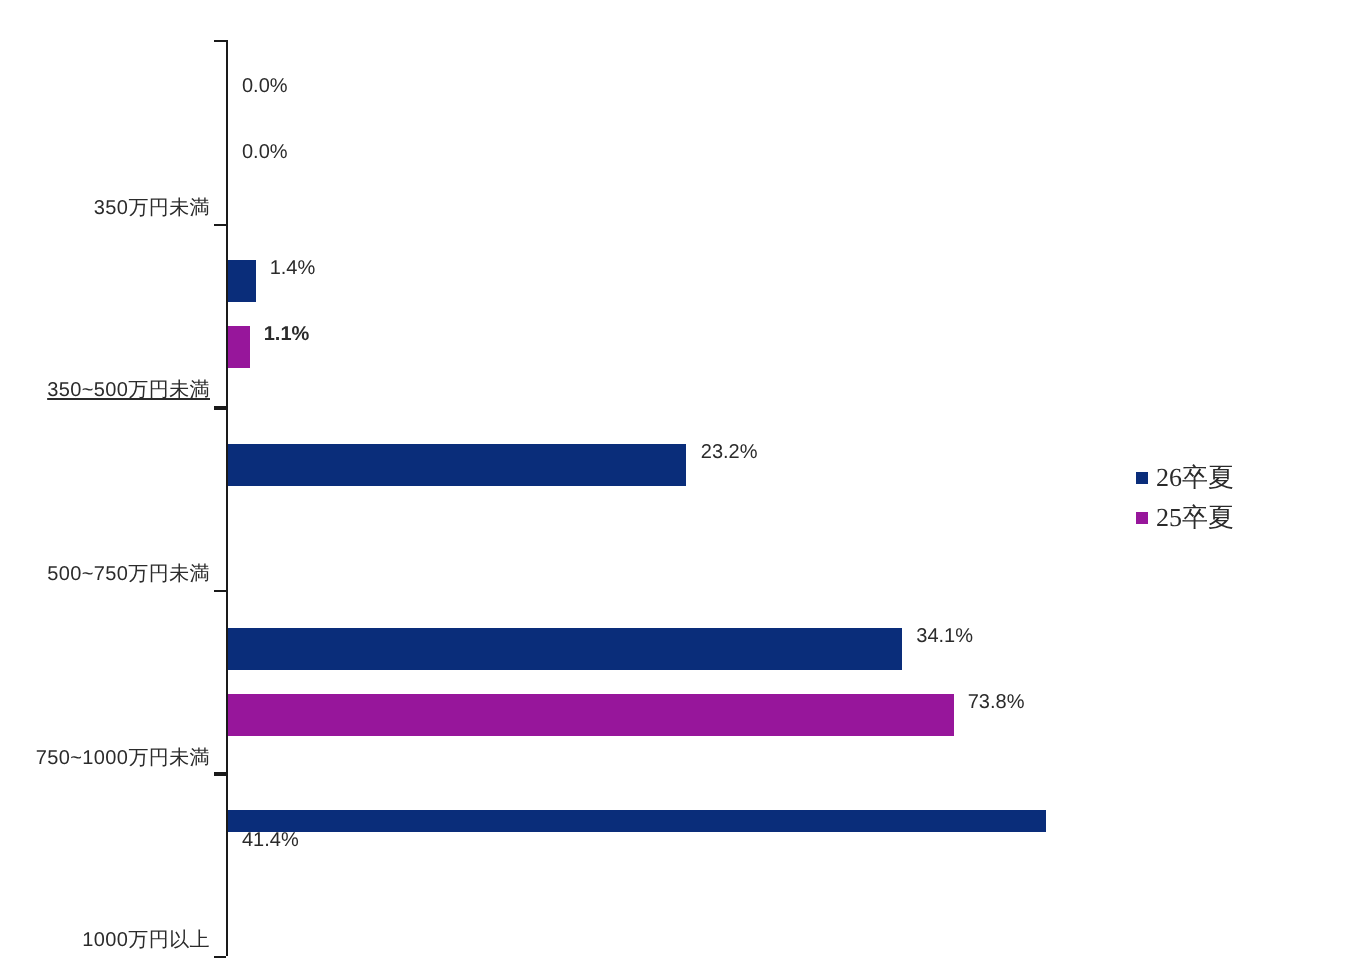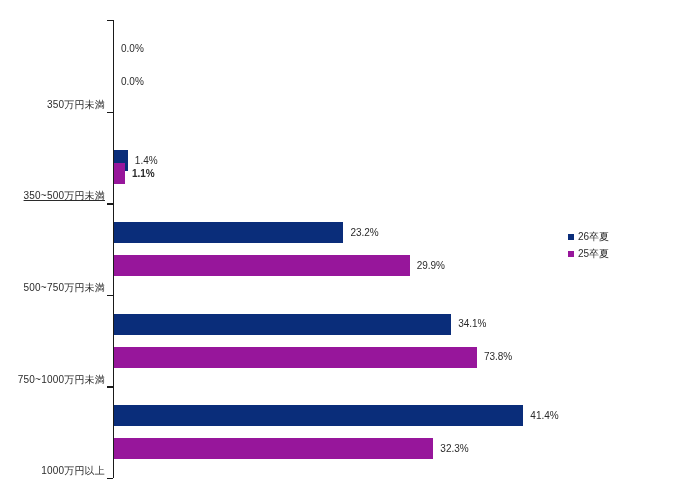--- a/index.html
+++ b/index.html
@@ -59,21 +59,21 @@
     color: #2b2b2b;
     letter-spacing: 0.2px;
     line-height: 1;
     margin-top: 40px;
   }
   .bar-wrap {
     position: absolute;
     left: 0;
     height: 21px;
     display: flex;
-    align-items: center;
+    align-items: flex-start;
   }
   .bar {
     height: 21px;
     min-width: 0;
   }
   .bar.s0 { background: #0a2d7a; }
   .bar.s1 { background: #97169b; }
   .bar-label {
     font-size: 10px;
     color: #2b2b2b;
@@ -98,21 +98,21 @@
     white-space: nowrap;
   }
   .legend-swatch {
     width: 6px;
     height: 6px;
     margin-right: 4px;
     flex: 0 0 auto;
   }
   .legend-swatch.s0 { background: #0a2d7a; }
   .legend-swatch.s1 { background: #97169b; }
-  .legend-text { font-size: 10px; }
+  .legend-text { font-size: 13px; font-family: Liberation Serif, serif; }
 </style>
 </head>
 <body>
 
 <div id="chart-root">
 
   <div class="axis-line"></div>
 
   <div class="plot-area">
       <div class="cat-row" style="top: 18.8px; height: 54px;">
@@ -121,60 +121,52 @@
           <div class="bar s0" style="width: 0px; background: rgb(10, 45, 122);"></div>
           <span class="bar-label">0.0%</span>
         </div>
         <div class="bar-wrap" style="top: 33px;">
           <div class="bar s1" style="width: 0px; background: rgb(151, 22, 155);"></div>
           <span class="bar-label">0.0%</span>
         </div>
       </div>
       <div class="cat-row" style="top: 110.4px; height: 54px;">
         <div class="cat-label" style="top: 21px; text-decoration: underline;">350~500万円未満</div>
-        <div class="bar-wrap" style="top: 0px; margin-top: 20px;">
+        <div class="bar-wrap" style="top: 0px;">
           <div class="bar s0" style="width: 13.8427px; background: rgb(10, 45, 122);"></div>
           <span class="bar-label">1.4%</span>
         </div>
         <div class="bar-wrap" style="top: 33px; font-weight: bold;">
           <div class="bar s1" style="width: 10.8764px; background: rgb(151, 22, 155);"></div>
           <span class="bar-label">1.1%</span>
         </div>
       </div>
       <div class="cat-row" style="top: 202px; height: 54px;">
         <div class="cat-label" style="top: 21px;">500~750万円未満</div>
         <div class="bar-wrap" style="top: 0px;">
           <div class="bar s0" style="width: 229.393px; background: rgb(10, 45, 122);"></div>
           <span class="bar-label">23.2%</span>
-        </div>
-        <div class="bar-wrap" style="top: 33px;">
-          <div class="bar s1" style="width: 295.64px; background: rgb(151, 22, 155);"></div>
-          <span class="bar-label">29.9%</span>
         </div>
       </div>
       <div class="cat-row" style="top: 293.6px; height: 54px;">
         <div class="cat-label" style="top: 21px;">750~1000万円未満</div>
         <div class="bar-wrap" style="top: 0px;">
           <div class="bar s0" style="width: 337.169px; background: rgb(10, 45, 122);"></div>
           <span class="bar-label">34.1%</span>
         </div>
         <div class="bar-wrap" style="top: 33px;">
           <div class="bar s1" style="width: 362.876px; background: rgb(151, 22, 155);"></div>
           <span class="bar-label">73.8%</span>
         </div>
       </div>
       <div class="cat-row" style="top: 385.2px; height: 54px;">
         <div class="cat-label" style="top: 21px;">1000万円以上</div>
-        <div class="bar-wrap" style="top: 0px;">
+        <div class="bar-wrap" style="top: 0px; flex-direction: column;">
           <div class="bar s0" style="width: 409.348px; background: rgb(10, 45, 122);"></div>
           <span class="bar-label">41.4%</span>
-        </div>
-        <div class="bar-wrap" style="top: 33px;">
-          <div class="bar s1" style="width: 319.371px; background: rgb(151, 22, 155);"></div>
-          <span class="bar-label">32.3%</span>
         </div>
       </div>
     </div>
 
   <div class="legend">
       <div class="legend-item">
         <span class="legend-swatch s0" style="background: rgb(10, 45, 122);"></span>
         <span class="legend-text">26卒夏</span>
       </div>
       <div class="legend-item">

